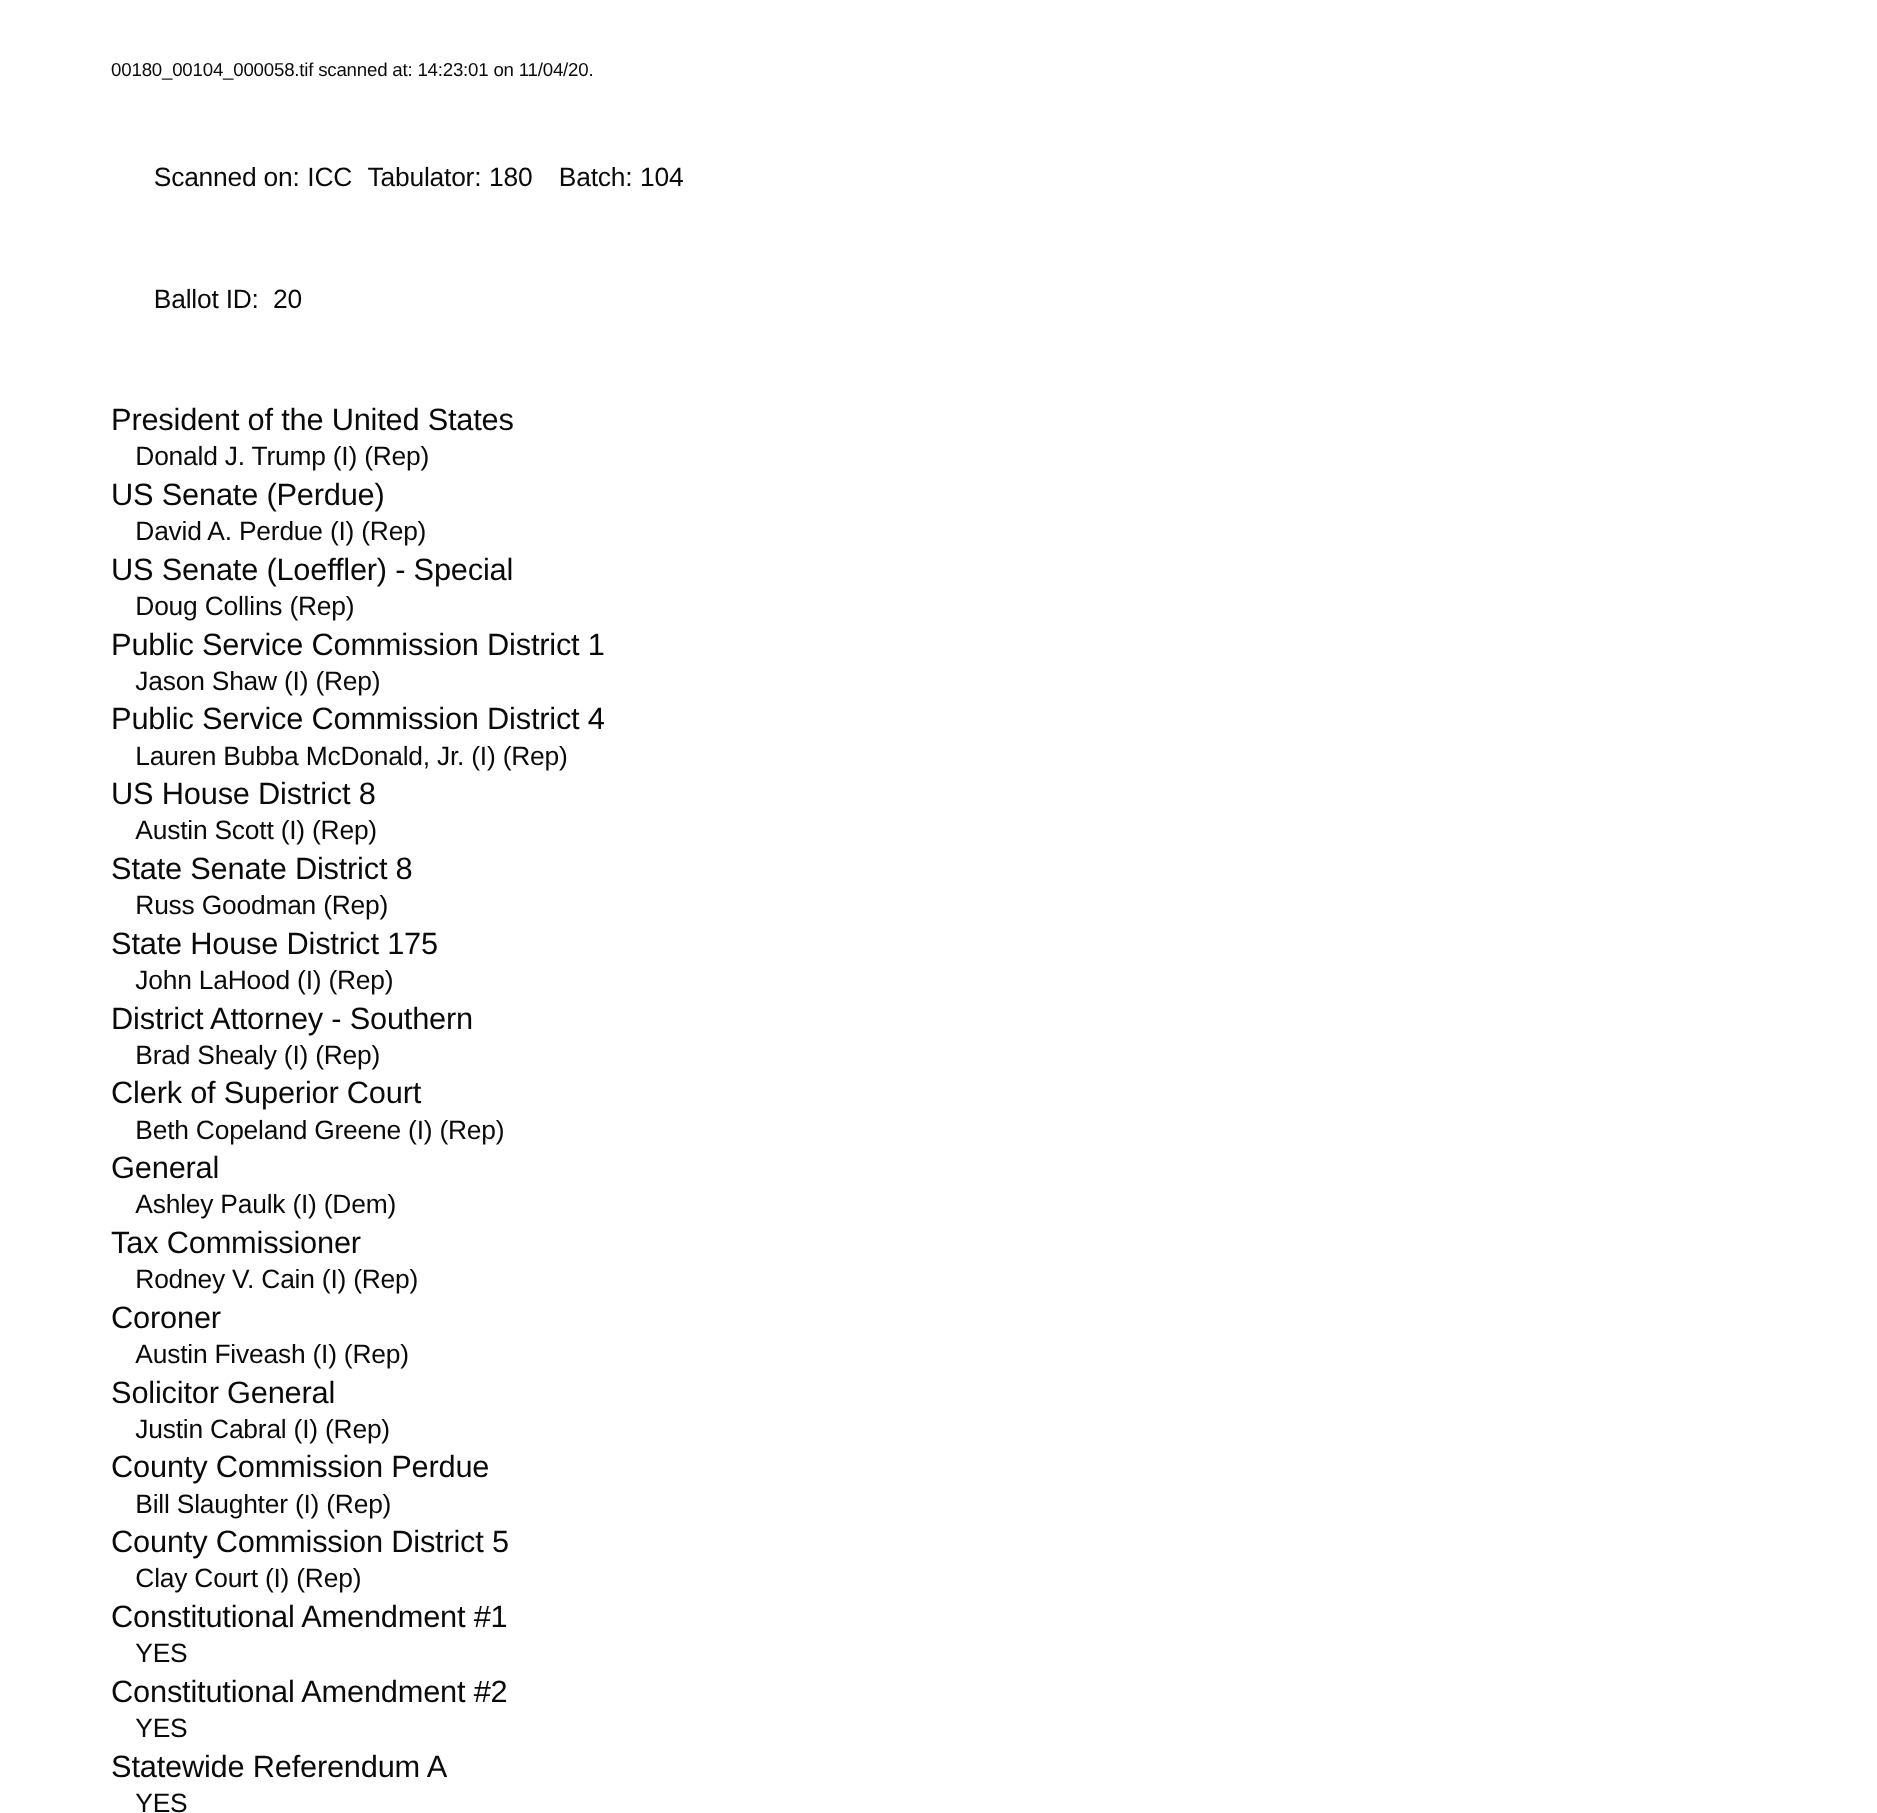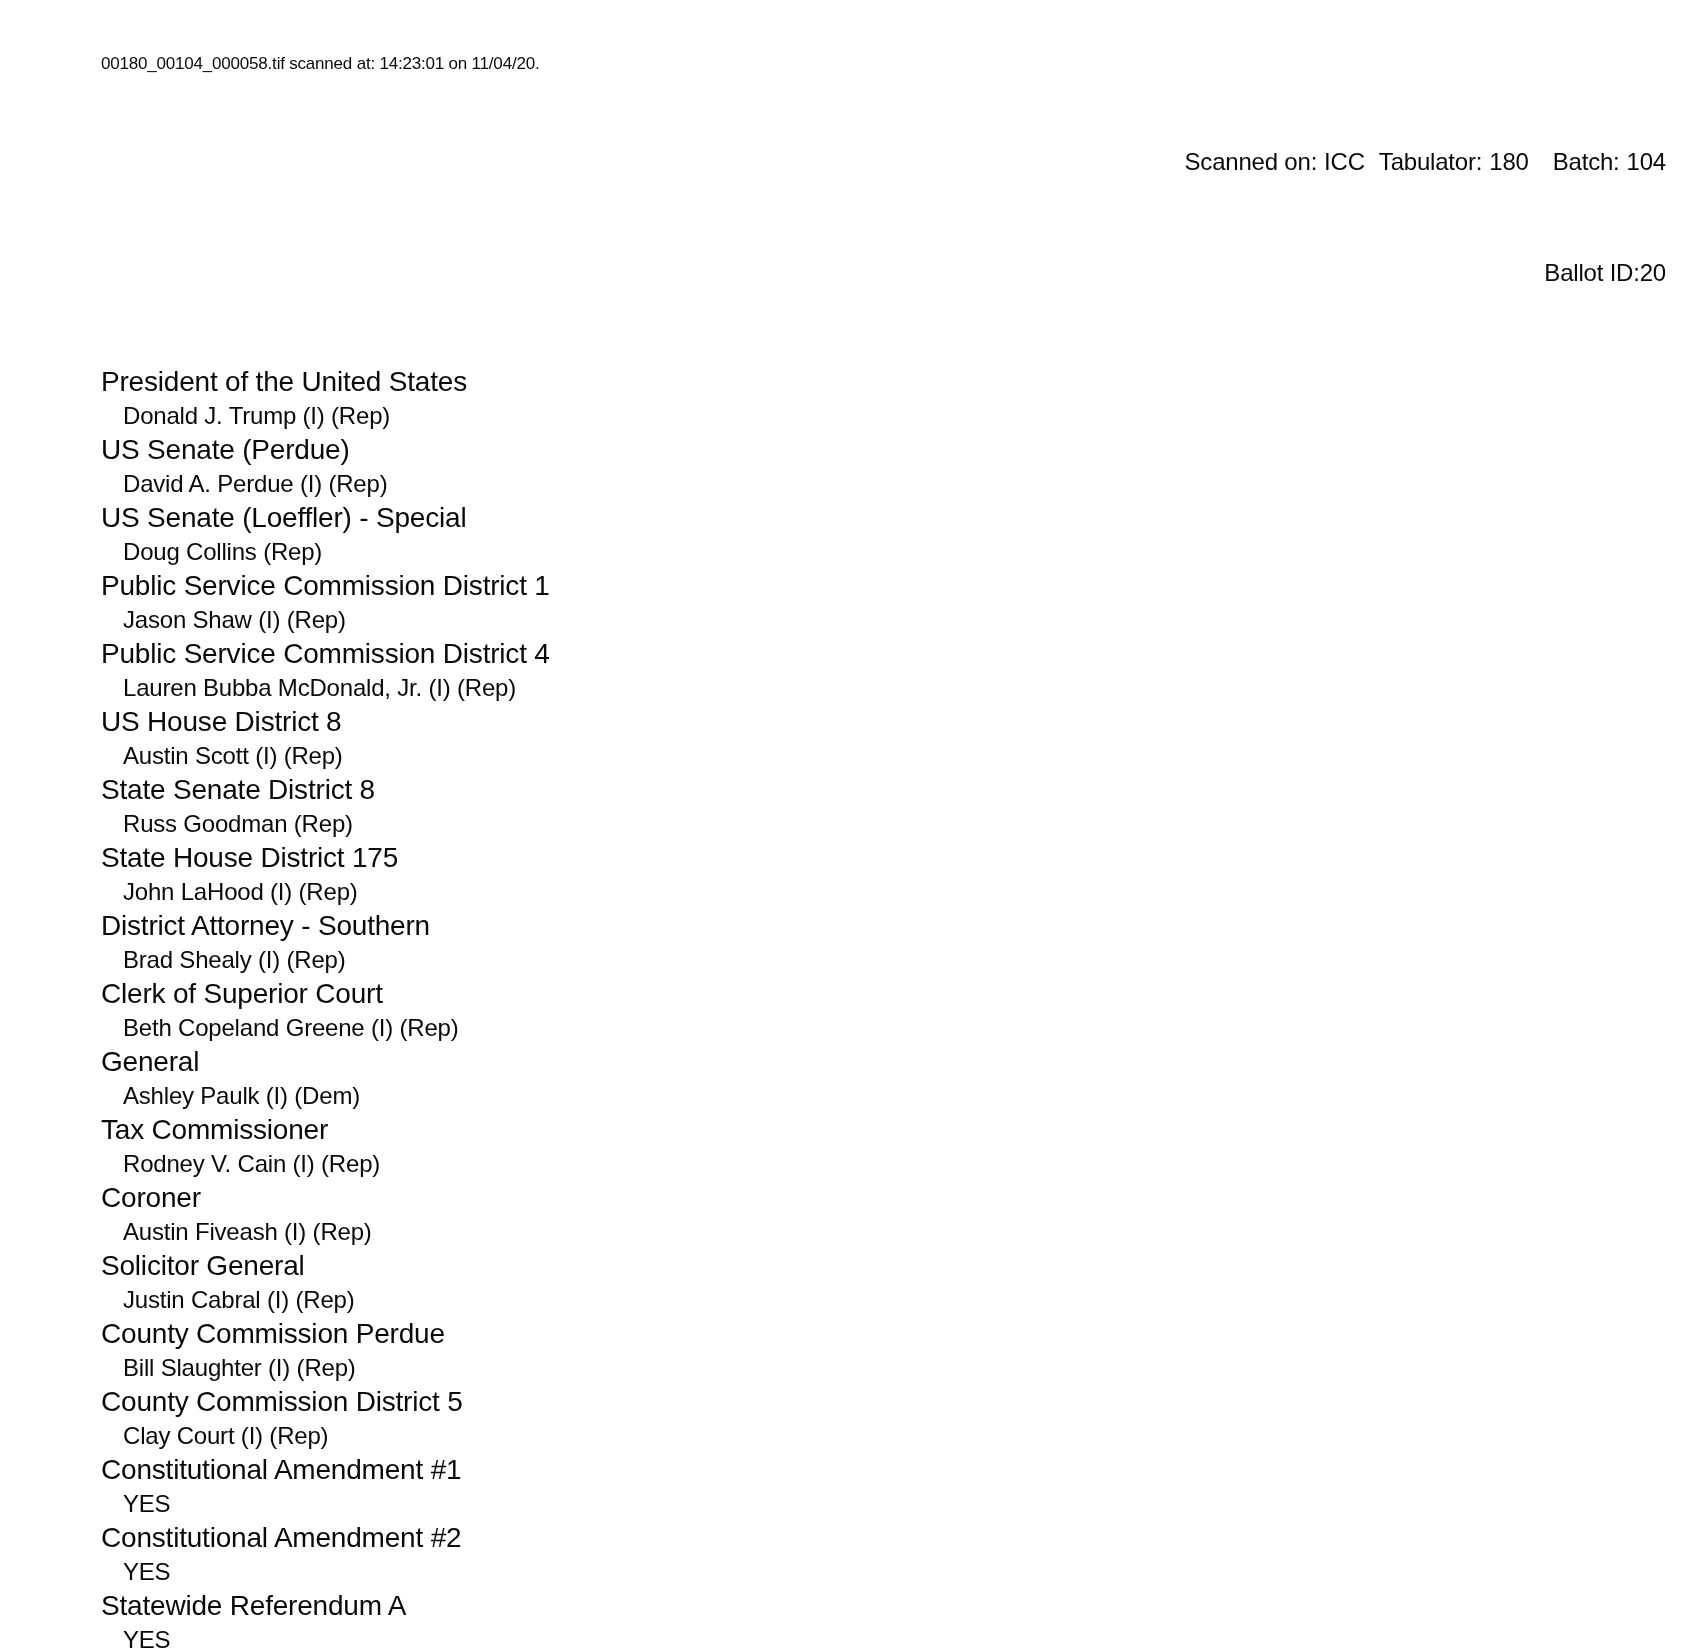--- a/index.html
+++ b/index.html
@@ -18,31 +18,30 @@
     box-sizing: border-box;
     padding: 50px 40px 40px 101px;
   }
   .scan-line {
     font-size: 17px;
     line-height: 28px;
     white-space: pre-wrap;
   }
   .meta-block {
     margin-top: 28px;
-    text-align: right;
   }
   .meta-line {
     font-size: 24px;
     line-height: 37px;
     white-space: pre-wrap;
   }
   .gap-sm { margin-right: 14px; }
   .gap-md { margin-right: 24px; }
   .pair-space { margin-right: 7px; }
-  .ballot-id-value { }
+  .ballot-id-value { margin-left: 13px; }
   .contest-list {
     margin-top: 37px;
   }
   .contest-office {
     font-size: 28px;
     line-height: 34px;
     white-space: pre-wrap;
   }
   .contest-vote {
     font-size: 24px;

